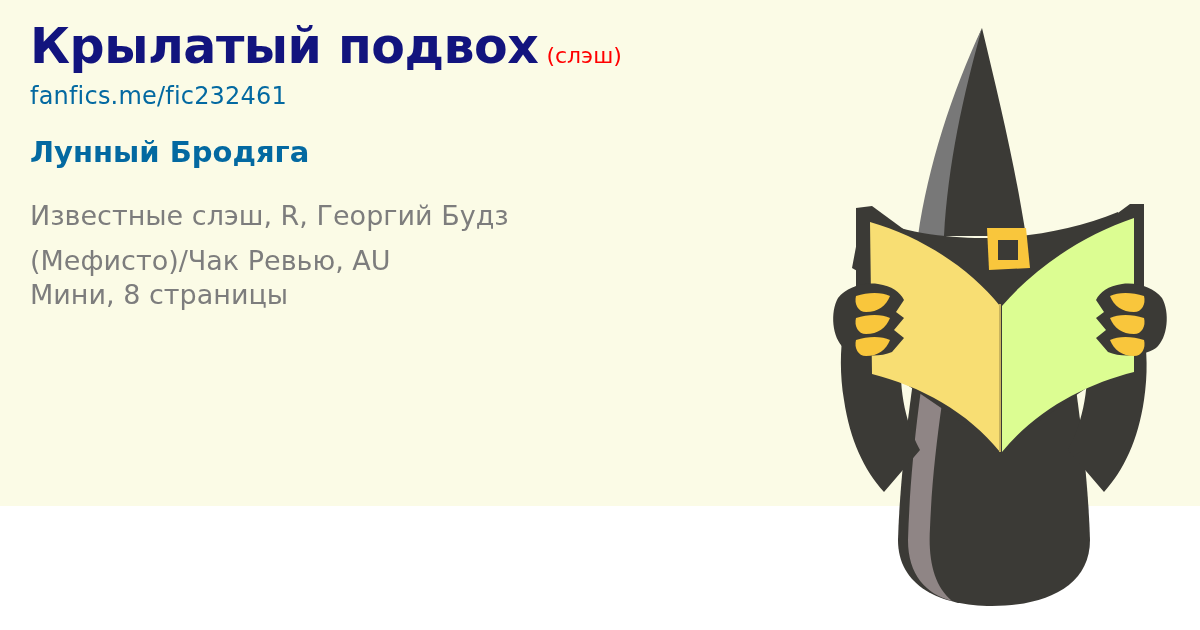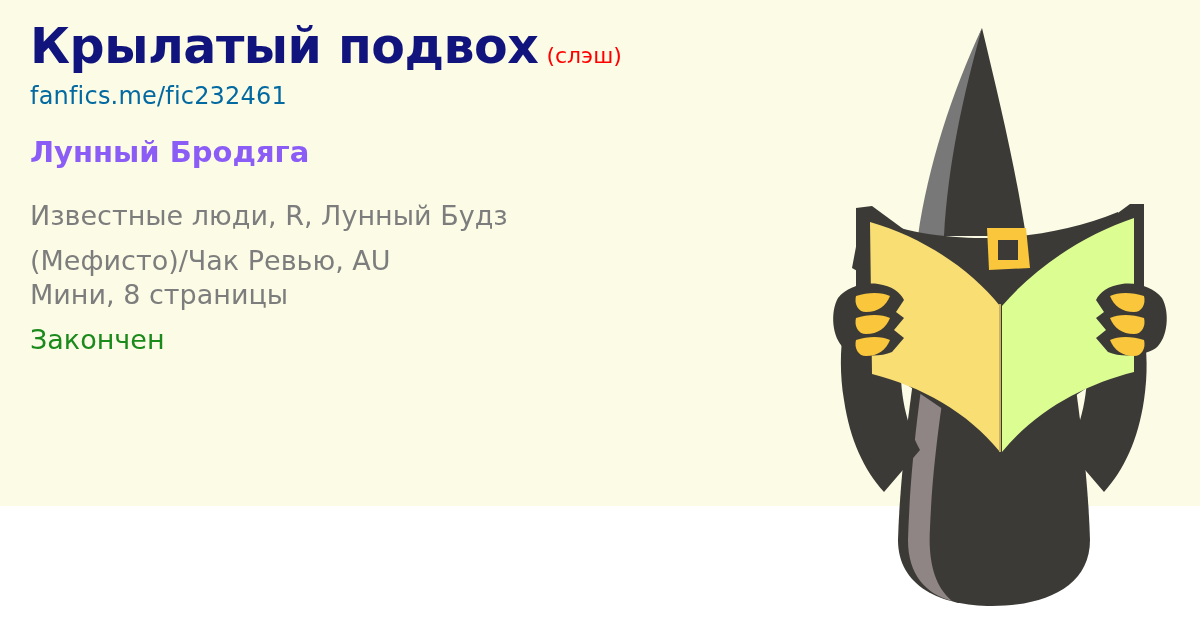--- a/index.html
+++ b/index.html
@@ -55,21 +55,21 @@
     font-size: 24px;
     color: #0369a1;
     letter-spacing: 0.2px;
     line-height: 1.1;
   }
 
   .author {
     margin-top: 28px;
     font-size: 29px;
     font-weight: bold;
-    color: #8b5cf6;
+    color: #0369a1;
     line-height: 1.1;
   }
 
   .meta-block {
     margin-top: 30px;
   }
   .meta-line {
     font-size: 27px;
     color: #7D7D7D;
     line-height: 1.28;
@@ -108,24 +108,23 @@
 
     <div class="title-row">
       <span class="title-main">Крылатый подвох</span><span class="title-tag">(слэш)</span>
     </div>
 
     <div class="url">fanfics.me/fic232461</div>
 
     <div class="author">Лунный Бродяга</div>
 
     <div class="meta-block">
-      <div class="meta-line">Известные люди, R, Лунный Будз</div>
+      <div class="meta-line">Известные слэш, R, Георгий Будз</div>
       <div class="meta-line second">(Мефисто)/Чак Ревью, AU</div>
       <div class="meta-line">Мини, 8 страницы</div>
-      <div class="status">Закончен</div>
     </div>
 
   </div>
 
   <div class="illustration">
     <svg viewBox="0 0 400 630" xmlns="http://www.w3.org/2000/svg" aria-hidden="true">
 
       <g>
         <path d="M182 28 C 198 95, 214 160, 226 236 L 120 236 C 132 170, 154 96, 182 28 Z" fill="#3B3A36"></path>
 

